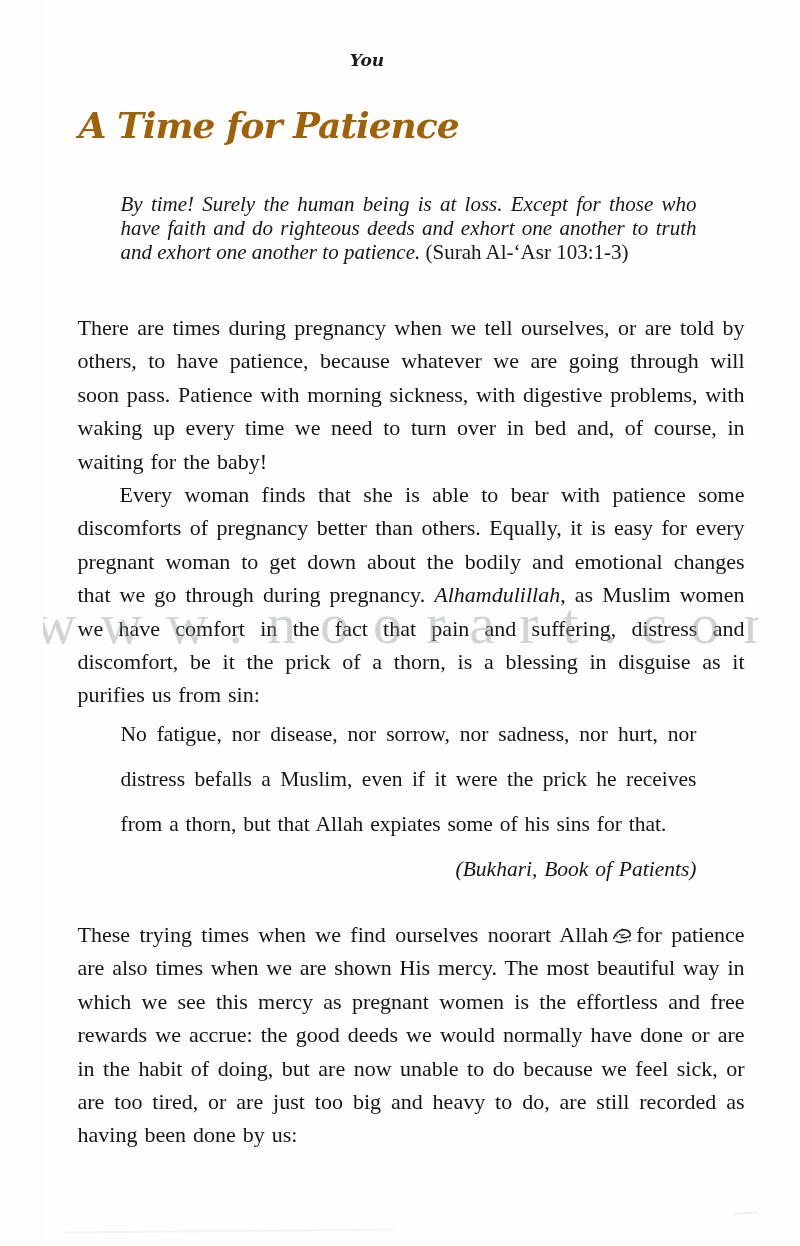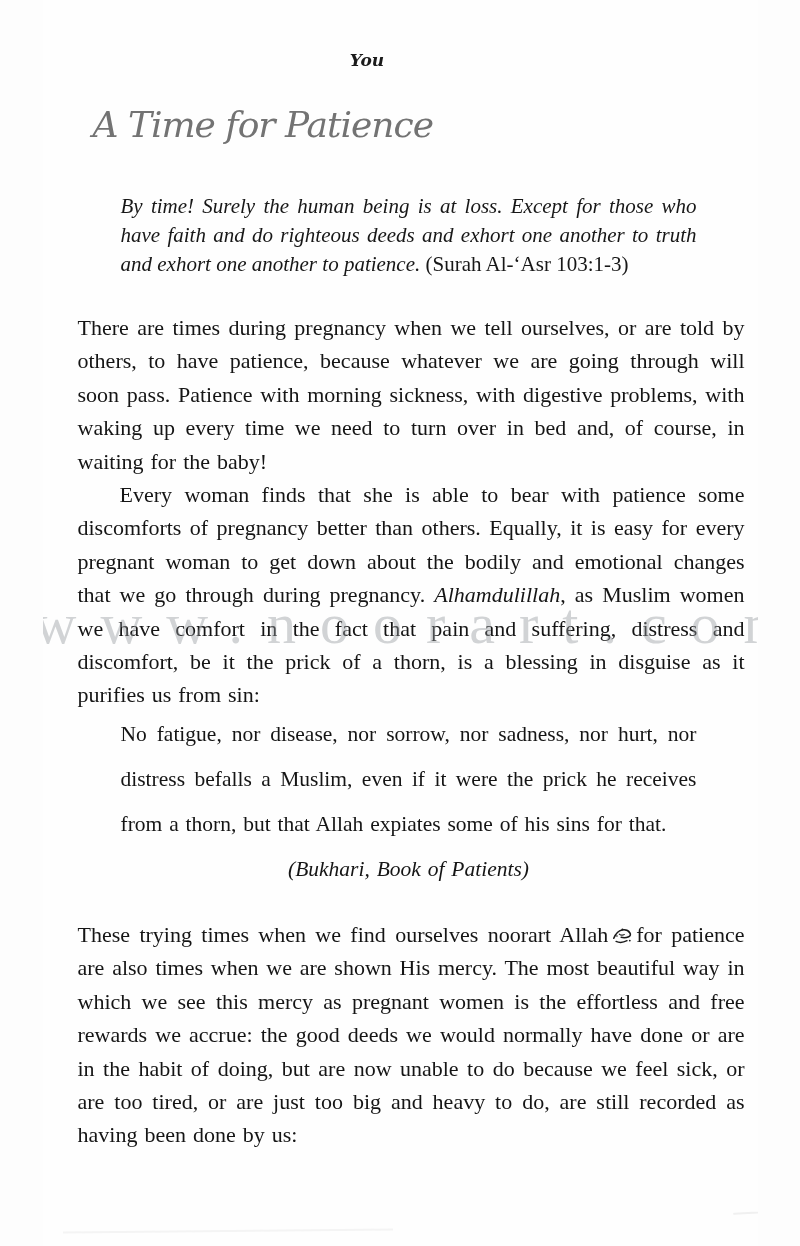--- a/index.html
+++ b/index.html
@@ -19,36 +19,36 @@
     top: 50px; left: 0; right: 66px;
     text-align: center;
     font-family: "DejaVu Serif", serif;
     font-style: italic;
     font-weight: bold;
     font-size: 17px;
     color: #1b1b1b;
   }
   .chapter-title {
     position: absolute;
-    top: 104px; left: 50px;
+    top: 104px; left: 36px;
     font-family: "DejaVu Serif", serif;
     font-style: italic;
-    font-weight: normal;
+    font-weight: bold;
     font-size: 36px;
     letter-spacing: -1px;
-    color: #737373;
+    color: #a16207;
   }
   .quote-block {
     position: absolute;
     top: 192px; left: 78px;
     width: 576px;
     font-style: italic;
     font-weight: 500;
     font-size: 21px;
-    line-height: 29px;
+    line-height: 24px;
     text-align: justify;
     color: #171717;
   }
   .quote-citation { font-style: normal; }
   .content {
     position: absolute;
     top: 311px; left: 35px;
     width: 667px;
     font-size: 22px;
     line-height: 33.4px;
@@ -61,21 +61,21 @@
   .italic { font-style: italic; }
   .hadith-block {
     margin-left: 43px;
     width: 576px;
     font-size: 21.5px;
     line-height: 45px;
     text-align: justify;
   }
   .hadith-citation {
     font-style: italic;
-    text-align: center;
+    text-align: right;
   }
   .para-last { margin-top: 26px; }
   .page-number {
     position: absolute;
     top: 370px; left: 750px;
     font-family: "DejaVu Serif", serif;
     font-weight: bold;
     font-size: 18px;
     color: #701a75;
   }

